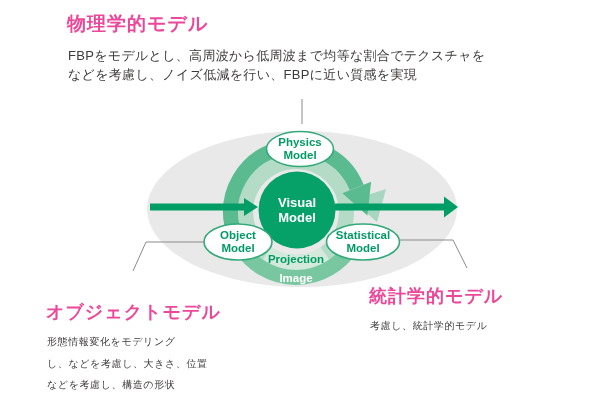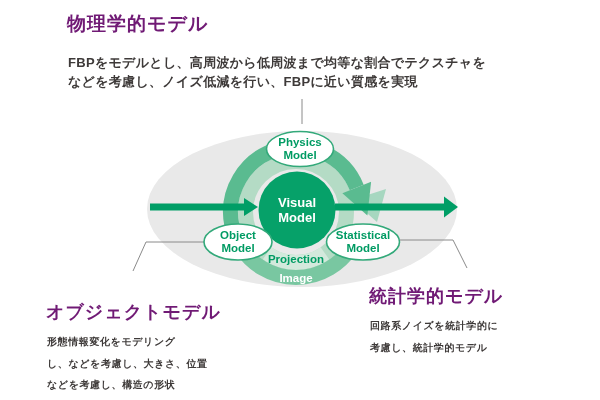--- a/index.html
+++ b/index.html
@@ -3,23 +3,23 @@
 <meta charset="utf-8">
 <style>
   html,body{margin:0;padding:0;background:#ffffff;}
   body{width:600px;height:400px;overflow:hidden;position:relative;
        font-family:"Liberation Sans",sans-serif;color:#3e3a39;}
   .page{position:absolute;inset:0;}
   .text-block{position:absolute;}
   .tb-top{left:67px;top:11px;width:500px;}
   .tb-left{left:46px;top:300px;width:290px;}
   .tb-right{left:369px;top:284px;width:225px;}
-  .sec-title{font-size:19px;font-weight:600;letter-spacing:1px;margin:0;color:#701a75;}
+  .sec-title{font-size:19px;font-weight:600;letter-spacing:1px;margin:0;color:#ec4899;}
   .tb-left .sec-title,.tb-right .sec-title{font-size:18px;}
-  .sec-body{margin:16px 0 0 1px;font-size:13px;font-weight:700;line-height:19px;letter-spacing:0.3px;}
+  .sec-body{margin:9px 0 0 1px;font-size:13px;font-weight:400;line-height:19px;letter-spacing:0.3px;}
   .tb-left .sec-body,.tb-right .sec-body{font-size:10px;line-height:21.5px;margin-top:7px;letter-spacing:0.6px;}
   .ln{display:block;white-space:nowrap;}
   svg.diagram{position:absolute;left:0;top:0;width:600px;height:400px;}
   svg text{font-family:"Liberation Sans",sans-serif;}
   .node-label{font-size:11.5px;font-weight:600;fill:#009b63;text-anchor:middle;}
   .node-label-white{font-size:13px;font-weight:600;fill:#ffffff;text-anchor:middle;}
   .band-label-green{font-size:11.5px;font-weight:600;fill:#009b63;text-anchor:middle;}
   .band-label-white{font-size:11.5px;font-weight:600;fill:#ffffff;text-anchor:middle;}
 </style>
 </head>
@@ -40,21 +40,20 @@
     <p class="sec-body">
       <span class="ln">形態情報変化をモデリング</span>
       <span class="ln">し、などを考慮し、大きさ、位置</span>
       <span class="ln">などを考慮し、構造の形状</span>
     </p>
   </div>
 
   <div class="text-block tb-right">
     <h2 class="sec-title">統計学的モデル</h2>
     <p class="sec-body">
-      <span class="ln">回路系ノイズを統計学的に</span>
       <span class="ln">考慮し、統計学的モデル</span>
     </p>
   </div>
 
   <svg class="diagram" viewBox="0 0 600 400">
 
     <ellipse cx="302" cy="209" rx="155" ry="78" fill="#e9e9e9"></ellipse>
 
     <circle cx="296" cy="212" r="50.5" fill="none" stroke-width="15" stroke="#b4dbc5"></circle>
 

